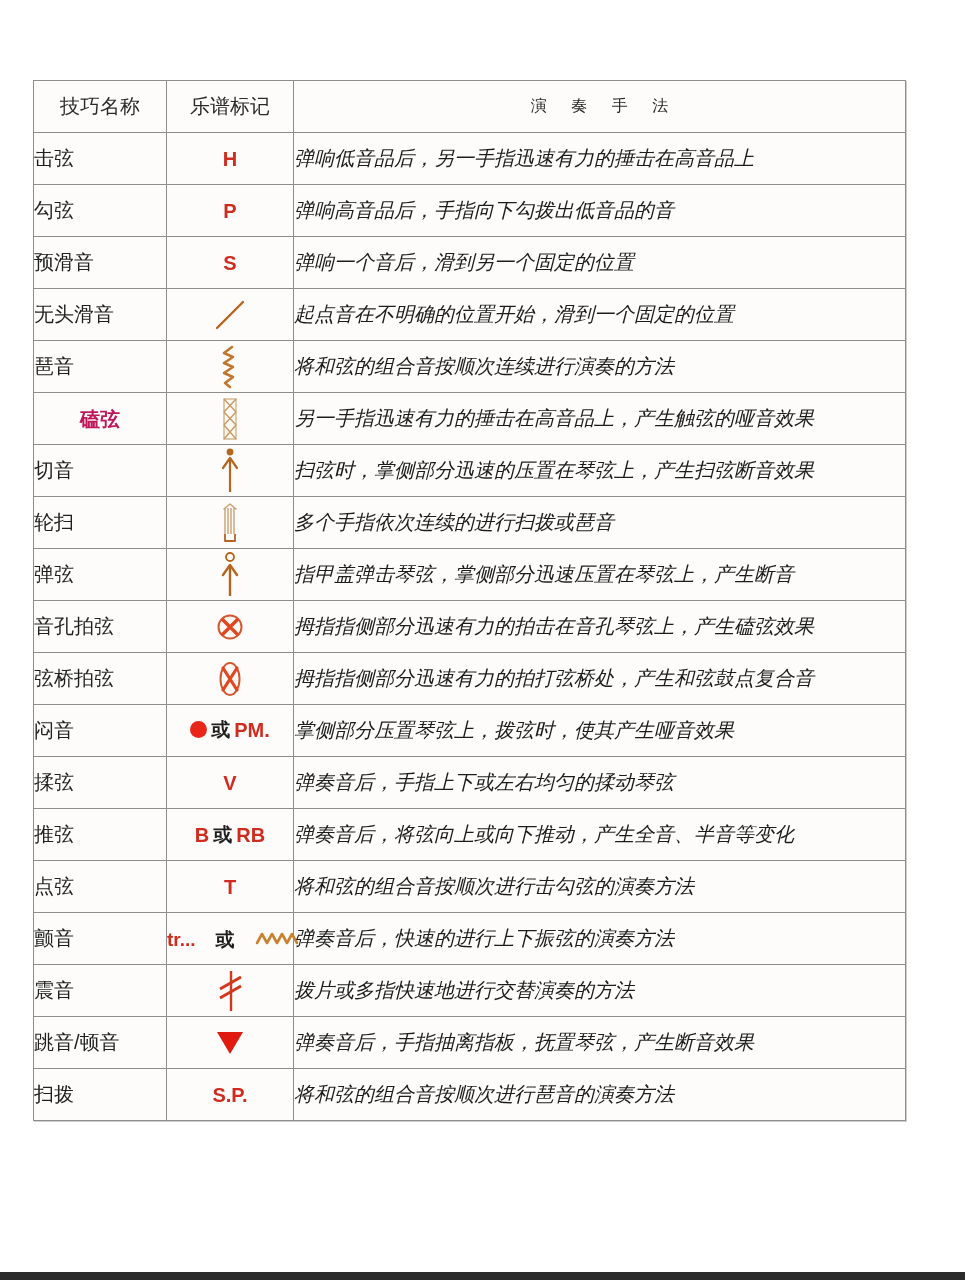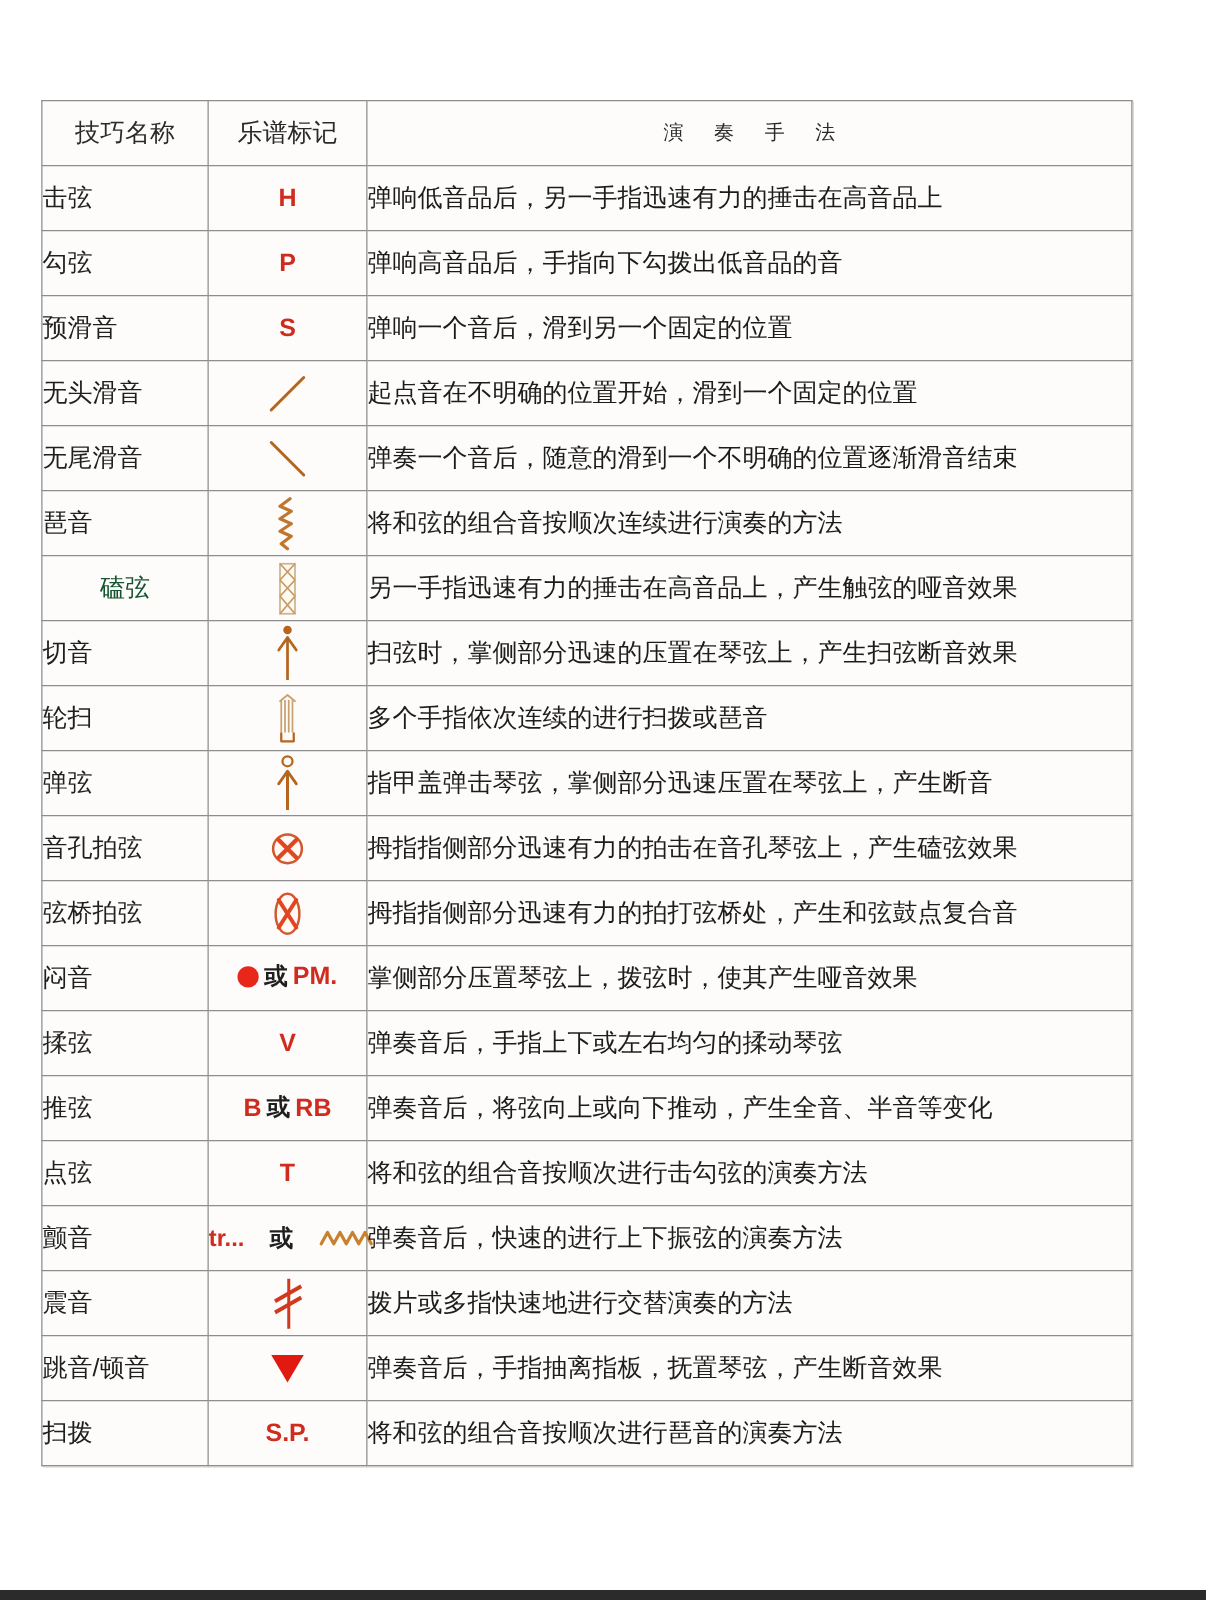--- a/index.html
+++ b/index.html
@@ -85,20 +85,21 @@
     line-height: 1;
   }
   td.desc {
     text-align: left;
     font-size: 20px;
     color: #1c1c1c;
     font-family: "Liberation Sans", "DejaVu Sans", sans-serif;
     padding-left: 13px;
     padding-right: 6px;
     white-space: nowrap;
+    font-style: italic;
   }
   
   .sym-wrap {
     display: flex;
     align-items: center;
     justify-content: center;
     height: 49px;
     gap: 5px;
   }
   .sym-svg { display: block; }
@@ -175,46 +176,35 @@
           <td class="mark">
             <div class="sym-wrap">
               <svg class="sym-svg" width="40" height="36" viewBox="0 0 40 36" aria-hidden="true">
                 <line x1="7" y1="31" x2="33" y2="5" stroke="#b5651d" stroke-width="2.4" stroke-linecap="round"></line>
               </svg>
             </div>
           </td>
           <td class="desc">起点音在不明确的位置开始，滑到一个固定的位置</td>
         </tr>
 
-        <tr>
-          <td class="name">无尾滑音</td>
-          <td class="mark">
-            <div class="sym-wrap">
-              <svg class="sym-svg" width="40" height="36" viewBox="0 0 40 36" aria-hidden="true">
-                <line x1="7" y1="5" x2="33" y2="31" stroke="#b5651d" stroke-width="2.4" stroke-linecap="round"></line>
-              </svg>
-            </div>
-          </td>
-          <td class="desc">弹奏一个音后，随意的滑到一个不明确的位置逐渐滑音结束</td>
-        </tr>
 
         <tr>
           <td class="name">琶音</td>
           <td class="mark">
             <div class="sym-wrap">
               <svg class="sym-svg" width="24" height="46" viewBox="0 0 24 46" aria-hidden="true">
                 <path d="M14 3 L6 9 L15 13 L6 19 L15 23 L6 29 L15 33 L7 39 L12 43" fill="none" stroke="#c0762f" stroke-width="2.6" stroke-linecap="round" stroke-linejoin="round"></path>
               </svg>
             </div>
           </td>
           <td class="desc">将和弦的组合音按顺次连续进行演奏的方法</td>
         </tr>
 
         <tr>
-          <td class="mark name" style="color:#14532d;font-weight:normal;">磕弦</td>
+          <td class="mark name" style="color:#be185d;font-weight:bold;">磕弦</td>
           <td class="mark">
             <div class="sym-wrap">
               <svg class="sym-svg" width="22" height="46" viewBox="0 0 22 46" aria-hidden="true">
                 <rect x="5" y="3" width="12" height="40" fill="#fdfaf4" stroke="#d3b28c" stroke-width="1.4"></rect>
                 <path d="M5 3 L17 16 M17 3 L5 16 M5 16 L17 29 M17 16 L5 29 M5 29 L17 43 M17 29 L5 43" stroke="#c89a63" stroke-width="1.4" fill="none"></path>
               </svg>
             </div>
           </td>
           <td class="desc">另一手指迅速有力的捶击在高音品上，产生触弦的哑音效果</td>
         </tr>

